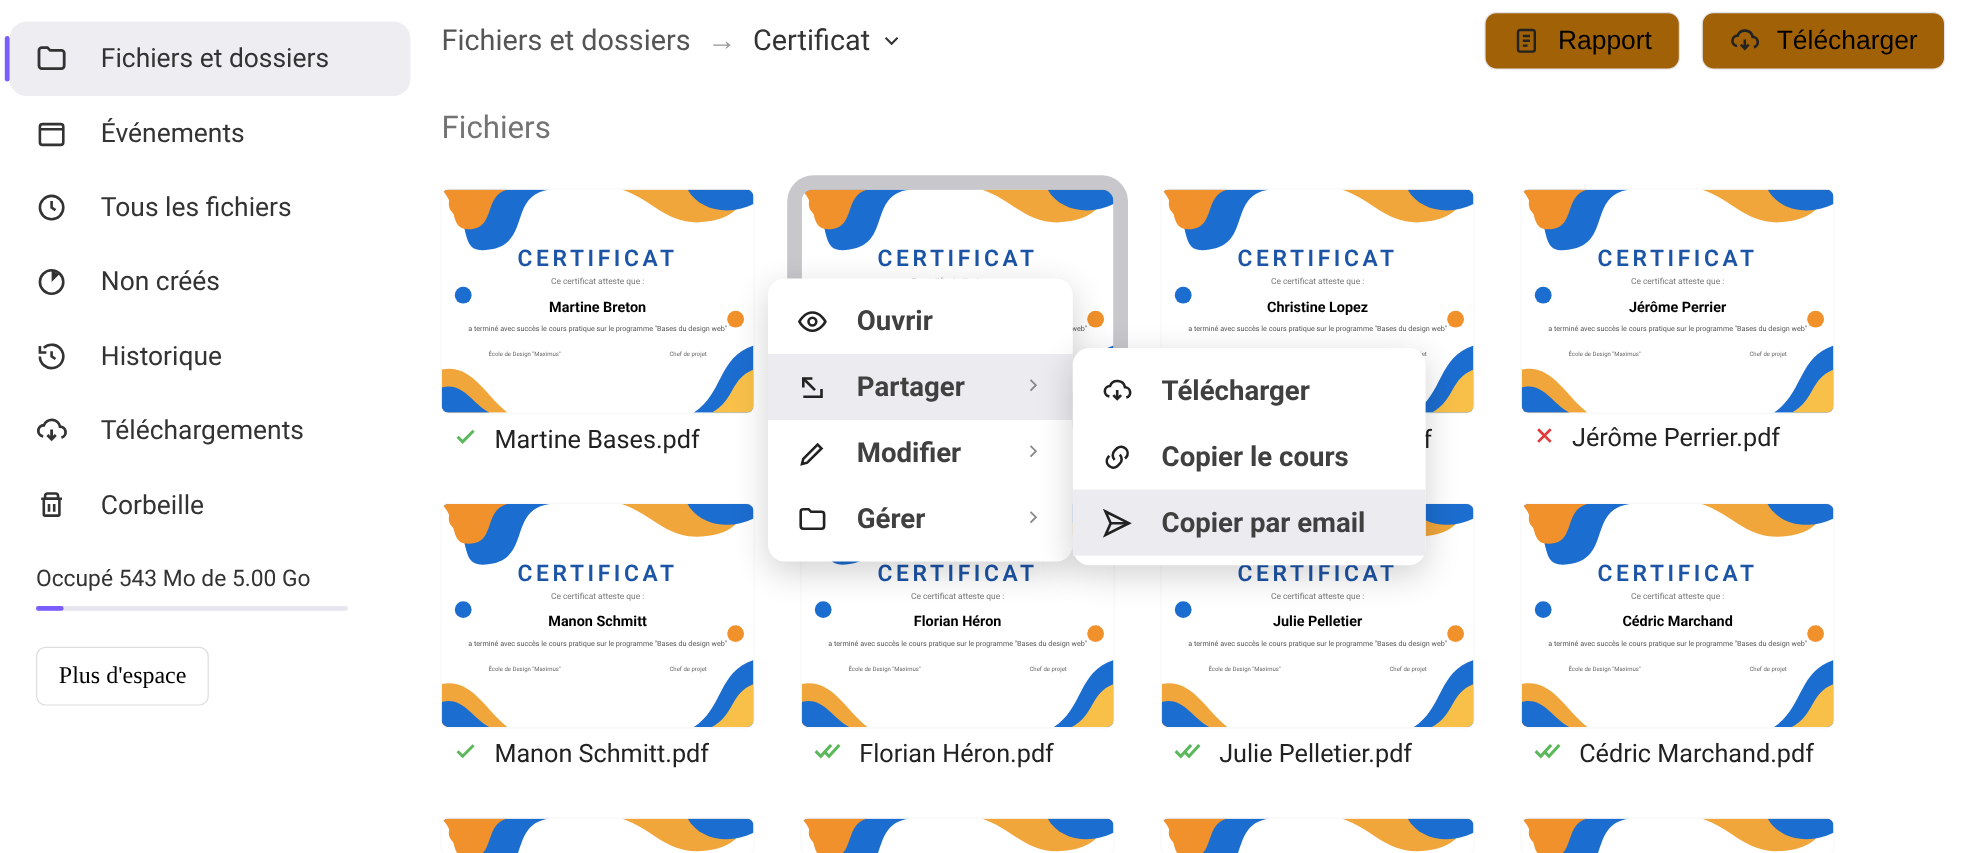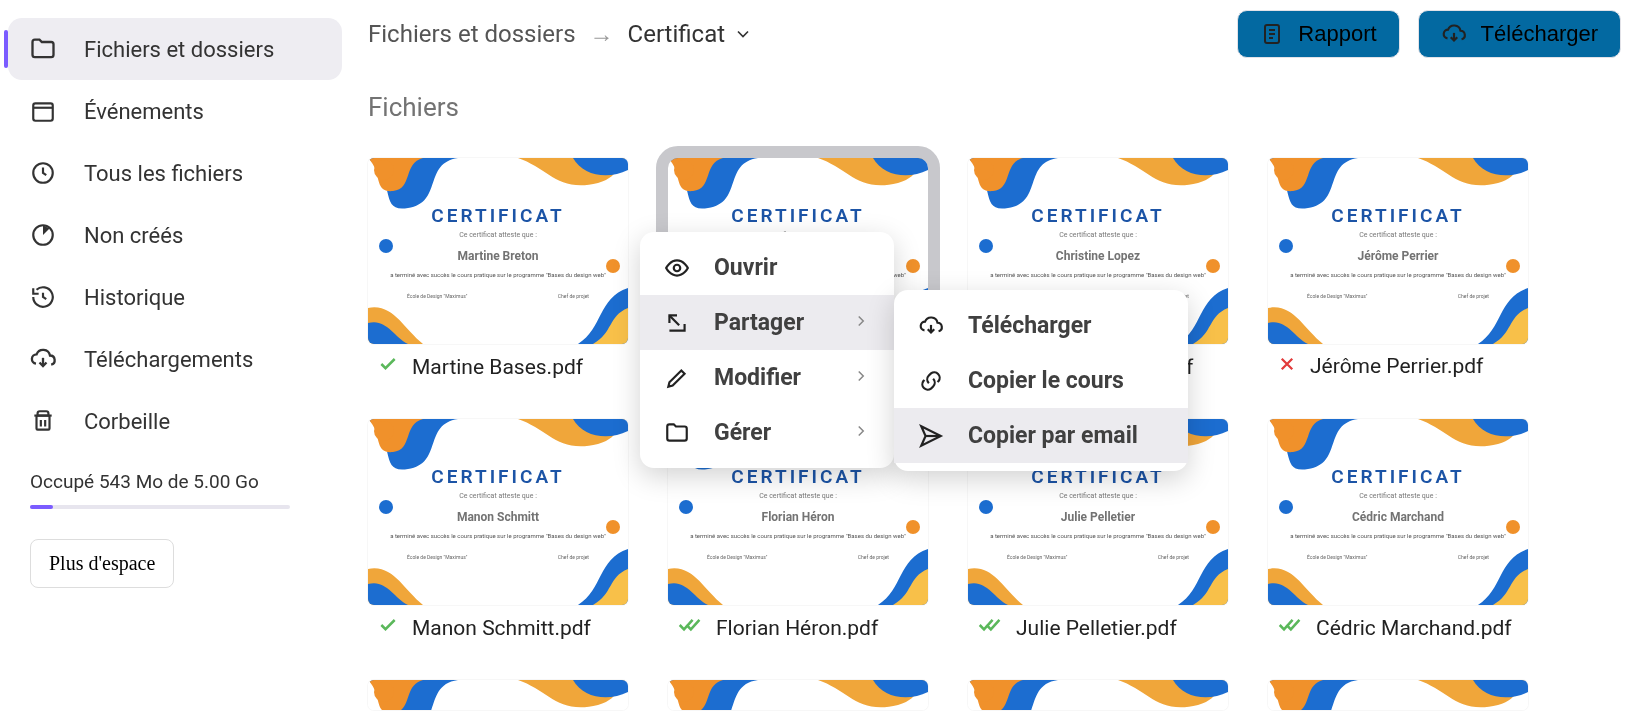--- a/index.html
+++ b/index.html
@@ -88,21 +88,21 @@
   .breadcrumb .current { color:#333; display:flex; align-items:center; gap:8px;}
   .top-actions { display:flex; gap:18px; }
   .top-btn {
     display:flex;
     align-items:center;
     gap:14px;
     border:1px solid #e2e2e8;
     border-radius:10px;
     padding:10px 22px;
     font-size:22px;
-    background:#0369a1;
+    background:#a16207;
     cursor:pointer;
   }
   .section-title { font-size:26px; color:#737373; margin:34px 0 36px 0; }
   .grid {
     display:grid;
     grid-template-columns: repeat(4, 260px);
     gap: 40px 40px;
     padding-bottom:20px;
   }
   .file-card { display:flex; flex-direction:column; gap:10px; }
@@ -123,21 +123,21 @@
   .thumb.partial {
     height: 30px;
   }
   .cert-body {
     position:absolute; inset:0;
     display:flex; flex-direction:column; align-items:center; justify-content:flex-start;
     padding-top:46px;
   }
   .cert-title-w { font-size:19px; letter-spacing:3px; color:#1c54a6; font-weight:600;}
   .cert-sub { font-size:7px; color:#777; margin-top:4px;}
-  .cert-name { font-size:12px; color:#737373; font-weight:700; margin-top:10px;}
+  .cert-name { font-size:12px; color:#000000; font-weight:700; margin-top:10px;}
   .cert-desc { font-size:6px; color:#555; margin-top:8px; text-align:center; line-height:1.3;}
   .cert-sign { display:flex; justify-content:space-between; width:70%; margin-top:14px;}
   .cert-sign span { font-size:5px; color:#666;}
   .thumb svg.bg { position:absolute; inset:0; }
   .file-meta { display:flex; align-items:center; gap:14px; font-size:21px; color:#222; padding-left:10px;}
   .status-ok { color:#5bb85b; }
   .status-dbl { color:#5bb85b; }
   .status-err { color:#e23b3b; }
   
   .ctx {

